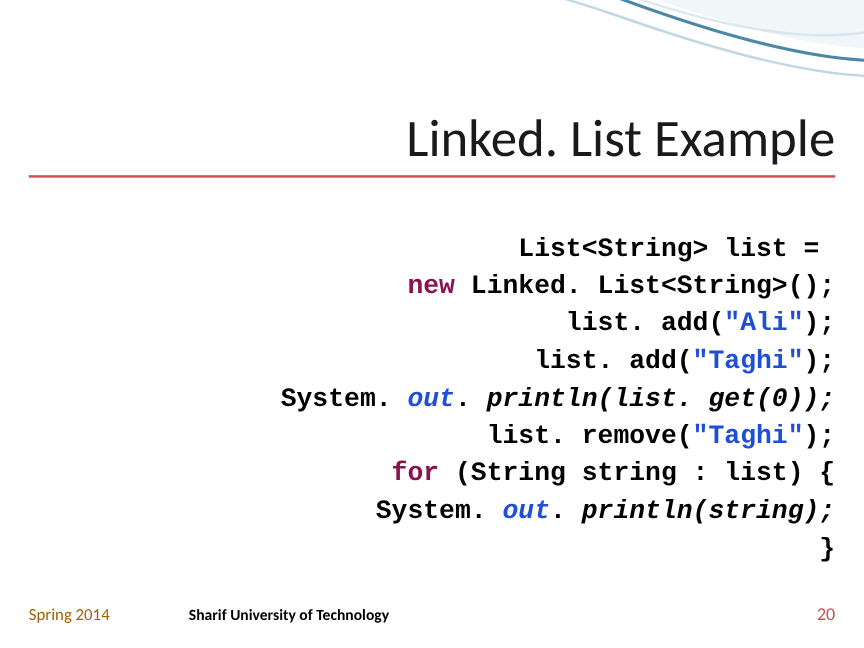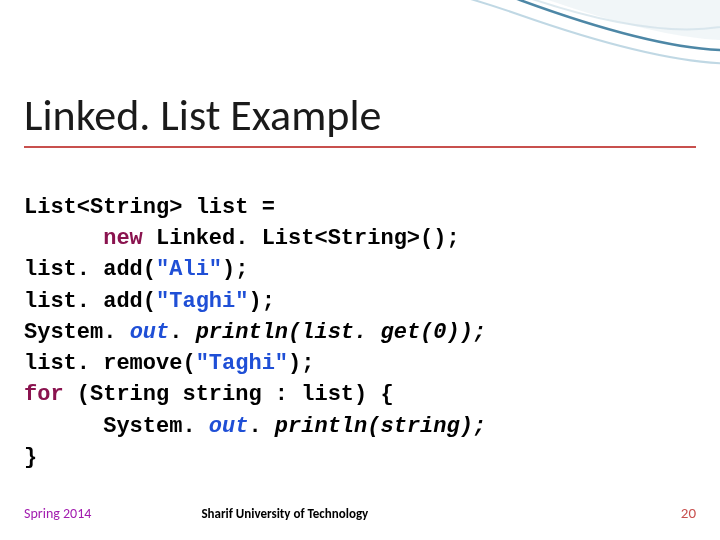--- a/index.html
+++ b/index.html
@@ -16,20 +16,21 @@
     top: -180px;
     left: -80px;
     width: 900px;
     height: 280px;
     pointer-events: none;
   }
   .swoosh svg { width: 100%; height: 100%; }
   .content {
     position: relative;
     padding: 88px 24px 0 24px;
+    text-align: right;
   }
   .title {
     font-family: Calibri, 'Segoe UI', Arial, sans-serif;
     font-size: 44px;
     font-weight: 400;
     color: #1a1a1a;
     margin-bottom: 4px;
   }
   .underline {
     height: 2px;
@@ -54,27 +55,27 @@
     position: absolute;
     bottom: 18px;
     left: 24px;
     right: 24px;
     display: flex;
     align-items: baseline;
     font-family: Calibri, 'Segoe UI', Arial, sans-serif;
   }
   .footer-left {
     font-size: 14px;
-    color: #a21caf;
+    color: #a16207;
   }
   .footer-center {
     font-size: 13px;
     font-weight: bold;
     color: #000;
-    margin-left: 110px;
+    margin-left: 66px;
   }
   .footer-right {
     margin-left: auto;
     font-size: 15px;
     color: #c8504e;
     text-align: center;
   }
 </style>
 </head>
 <body>

